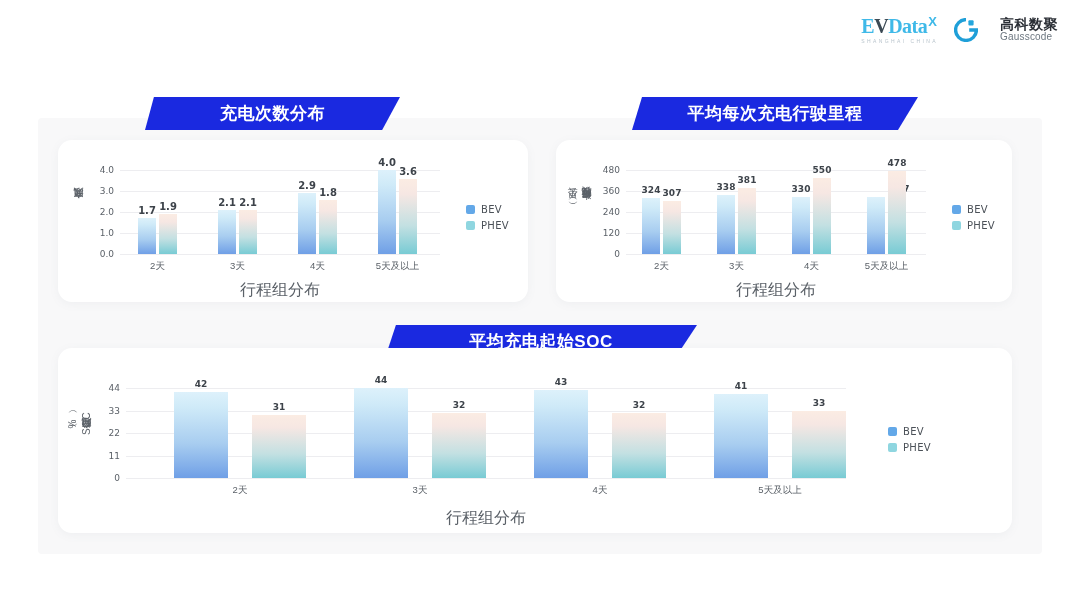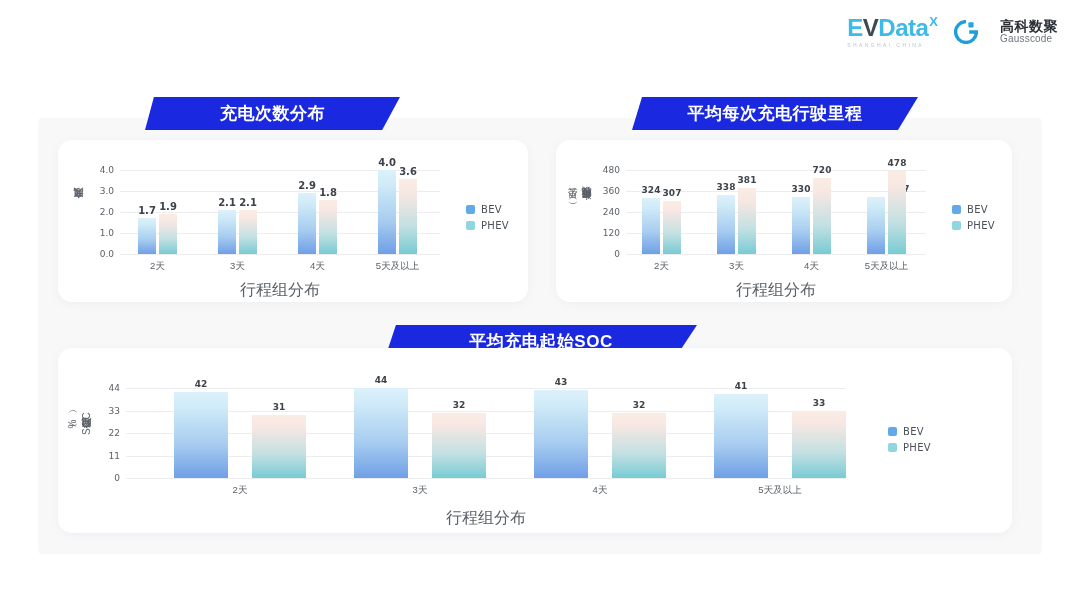--- a/index.html
+++ b/index.html
@@ -8,22 +8,22 @@
     background:#ffffff;
     font-family:"Liberation Sans","DejaVu Sans",sans-serif;
     position:relative;overflow:hidden;
     -webkit-font-smoothing:antialiased;
   }
 
   
   .brand-bar{position:absolute;top:16px;right:22px;display:flex;align-items:center;gap:16px;}
   .evdata-logo{display:flex;flex-direction:column;align-items:flex-start;}
   .evdata-word{display:flex;align-items:flex-start;}
-  .evdata-main{font-size:24px;font-weight:700;letter-spacing:-0.5px;color:#3c4a55;line-height:1;
-    font-family:Liberation Sans, sans-serif;}
+  .evdata-main{font-size:20px;font-weight:700;letter-spacing:-0.5px;color:#3c4a55;line-height:1;
+    font-family:Liberation Serif, serif;}
   .evdata-main .lt{color:#3fb9e8;}
   .evdata-x{font-size:13px;color:#3fb9e8;font-weight:700;margin-left:1px;margin-top:-2px;}
   .evdata-sub{font-size:5px;letter-spacing:2.4px;color:#b9c4cc;margin-top:2px;}
   .gauss-logo{display:flex;align-items:center;gap:22px;}
   .gauss-mark{width:24px;height:24px;position:relative;}
   .gauss-txt{display:flex;flex-direction:column;line-height:1.05;}
   .gauss-cn{font-size:14px;font-weight:700;color:#2b2f36;letter-spacing:0.5px;}
   .gauss-en{font-size:10px;color:#6d7780;letter-spacing:0.2px;}
 
   
@@ -194,21 +194,21 @@
       <div class="bar-val small" style="left: 116px; top: 47.5076px;">307</div>
       <div class="xtick" style="left: 105.5px; top: 120px;">2天</div>
       <div class="bar bev" style="left: 161px; width: 18px; height: 58.8939px; bottom: auto; top: 55.1061px;"></div>
       <div class="bar-val small" style="left: 170px; top: 42.1061px;">338</div>
       <div class="bar phev" style="left: 182px; width: 18px; height: 66.3864px; bottom: auto; top: 47.6136px;"></div>
       <div class="bar-val small" style="left: 191px; top: 34.6136px; text-align: center;">381</div>
       <div class="xtick" style="left: 180.5px; top: 120px;">3天</div>
       <div class="bar bev" style="left: 236px; width: 18px; height: 57.5px; bottom: auto; top: 56.5px;"></div>
       <div class="bar-val small" style="left: 245px; top: 43.5px;">330</div>
       <div class="bar phev" style="left: 257px; width: 18px; height: 75.6212px; bottom: auto; top: 38.3788px;"></div>
-      <div class="bar-val small" style="left: 266px; top: 25.3788px;">720</div>
+      <div class="bar-val small" style="left: 266px; top: 25.3788px;">550</div>
       <div class="xtick" style="left: 255.5px; top: 120px;">4天</div>
       <div class="bar bev" style="left: 311px; width: 18px; height: 56.9773px; bottom: auto; top: 57.0227px;"></div>
       <div class="bar-val small" style="left: 315px; top: 44.0227px; margin-left: 29px;">327</div>
       <div class="bar phev" style="left: 332px; width: 18px; height: 83.2879px; bottom: auto; top: 30.7121px;"></div>
       <div class="bar-val small" style="left: 341px; top: 17.7121px;">478</div>
       <div class="xtick" style="left: 330.5px; top: 120px;">5天及以上</div>
       <div class="xlabel" style="left: 220px; top: 140px;">行程组分布</div>
       <div class="legend" style="left: 396px; top: 64px;">
         <div class="legend-row">
           <span class="swatch bev"></span>

